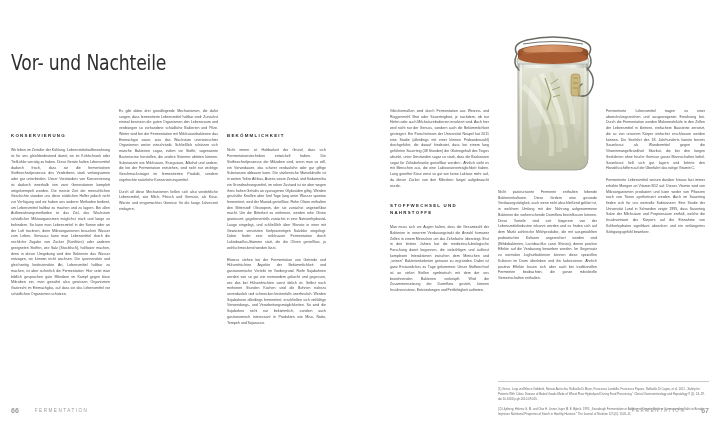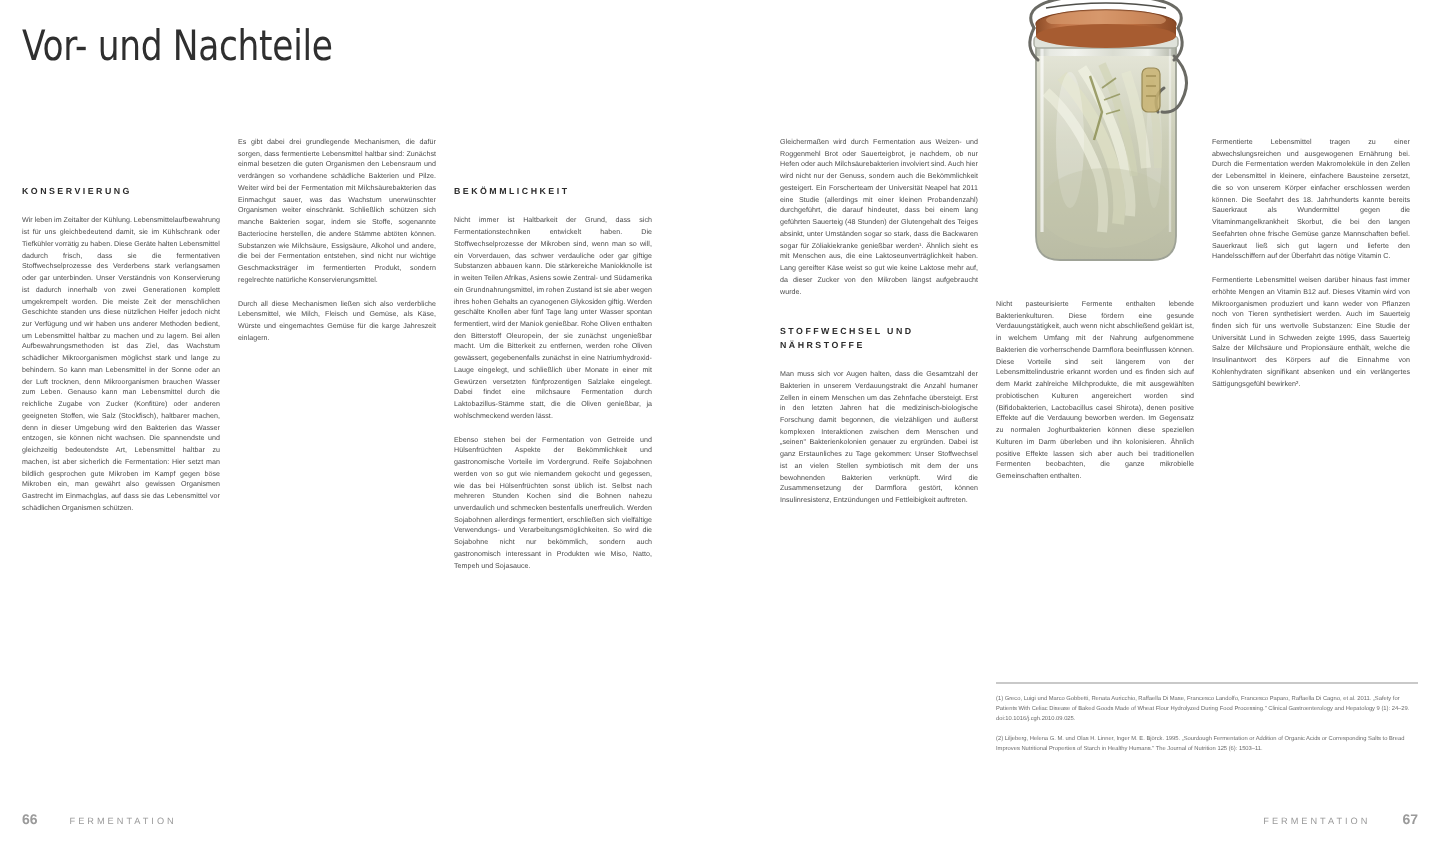--- a/index.html
+++ b/index.html
@@ -4,21 +4,21 @@
 <style>
   html,body{margin:0;padding:0;}
   body{
     width:720px;height:425px;
     background:#ffffff;
     font-family:"Liberation Sans", sans-serif;
     color:#3a3a3a;
     overflow:hidden;
     position:relative;
   }
-  .page{position:absolute;inset:0;}
+  .page{position:absolute;inset:0;margin-top:40px;}
 
   
   .title{
     position:absolute;left:11px;top:13px;
     font-size:21px;line-height:1;
     font-weight:400;
     letter-spacing:-0.2px;
     color:#2f2f2f;
     font-family:"DejaVu Sans", sans-serif;
     transform:scaleX(0.82);

